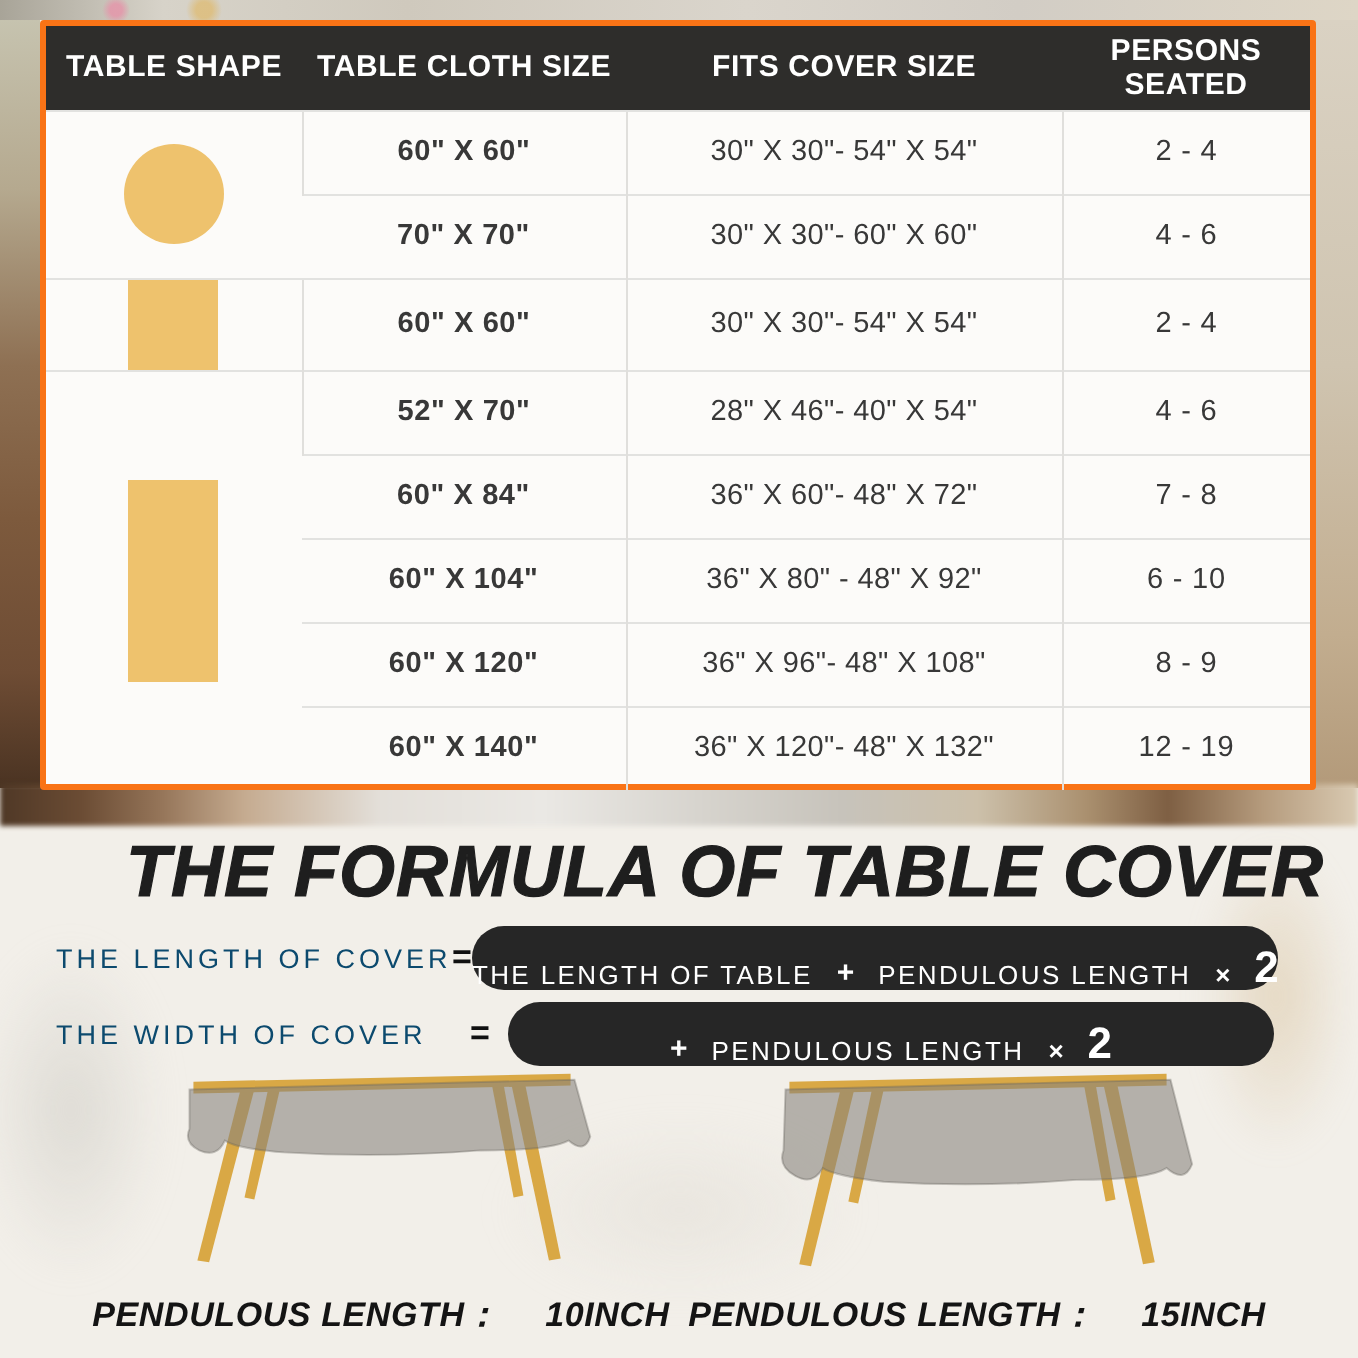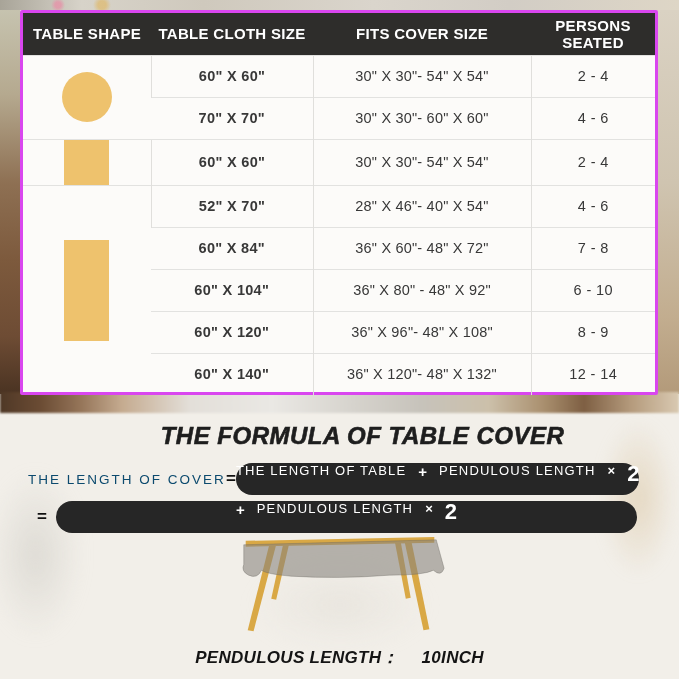--- a/index.html
+++ b/index.html
@@ -43,21 +43,21 @@
   }
   .decor-mid-low {
     position:absolute; left:250px; top:560px; width:180px; height:90px;
     background:radial-gradient(ellipse at center, rgba(224,220,212,.5), rgba(224,220,212,0) 70%);
     filter:blur(9px);
   }
 
   
   .panel {
     position:absolute; left:20px; top:10px; width:638px; height:385px;
-    background:#fcfbf9; border:3px solid #d946ef; border-radius:2px;
+    background:#fcfbf9; border:3px solid #f97316; border-radius:2px;
   }
   table.size-chart {
     width:100%; height:100%;
     border-collapse:collapse; table-layout:fixed;
   }
   .size-chart thead th {
     background:#2e2d2b; color:#ffffff;
     height:42px; font-size:15px; font-weight:bold; letter-spacing:.3px;
     text-align:center; vertical-align:middle;
   }
@@ -73,37 +73,37 @@
   td.persons { color:#303030; letter-spacing:.4px; }
   td.shape-cell { border-left:none; }
   .shape { background:#eec26d; margin:0 auto; }
   .shape.circle { width:50px; height:50px; border-radius:50%; }
   .shape.square { width:45px; height:45px; }
   .shape.rect   { width:45px; height:101px; }
 
   
   .formula { position:absolute; left:0; top:419px; width:679px; }
   .formula-title {
-    text-align:center; font-size:24px; line-height:33px;
+    text-align:center; font-size:36px; line-height:33px;
     font-weight:bold; font-style:italic; color:#1e1e1e;
     letter-spacing:.5px;margin-left:46px; -webkit-text-stroke:.6px #1e1e1e;
   }
   .formula-rows {
     margin-top:11px; padding:0 42px 0 28px;
     display:flex; flex-direction:column; gap:6px;
   }
   .formula-row { display:flex; align-items:center; height:32px; }
   .f-label {
     flex:0 0 198px; text-align:left; white-space:nowrap;
     color:#0c4a6e; font-size:13.5px; letter-spacing:2px;
   }
   .f-eq { width:28px; text-align:center; font-weight:bold; font-size:17px; color:#101010; }
   .f-pill {
     flex:1; height:32px; background:#262626; border-radius:17px;
-    display:flex; align-items:flex-start; justify-content:center; gap:12px;
+    display:flex; align-items:flex-end; justify-content:center; gap:12px;
     color:#ffffff; white-space:nowrap;
   }
   .p-text  { font-size:13px; letter-spacing:1.2px; }
   .p-plus  { font-size:15px; font-weight:bold; }
   .p-times { font-size:13px; font-weight:bold; }
   .p-two   { font-size:22px; font-weight:bold; line-height:1; }
 
   
   .diagrams {
     position:absolute; left:0; top:531px; width:679px;
@@ -185,41 +185,42 @@
         <td class="persons">6 - 10</td>
       </tr>
       <tr>
         <td class="cloth">60" X 120"</td>
         <td class="fits">36" X 96"- 48" X 108"</td>
         <td class="persons">8 - 9</td>
       </tr>
       <tr>
         <td class="cloth">60" X 140"</td>
         <td class="fits">36" X 120"- 48" X 132"</td>
-        <td class="persons">12 - 14</td>
+        <td class="persons">12 - 19</td>
       </tr>
     </tbody>
   </table>
 </div>
 
 <div class="formula">
   <div class="formula-title">THE FORMULA OF TABLE COVER</div>
   <div class="formula-rows">
     <div class="formula-row">
       <span class="f-label">THE LENGTH OF COVER</span>
       <span class="f-eq">=</span>
       <span class="f-pill">
         <span class="p-text">THE LENGTH OF TABLE</span>
         <span class="p-plus">+</span>
         <span class="p-text">PENDULOUS LENGTH</span>
         <span class="p-times">×</span>
         <span class="p-two">2</span>
       </span>
     </div>
     <div class="formula-row">
+      <span class="f-label">THE WIDTH OF COVER</span>
       <span class="f-eq">=</span>
       <span class="f-pill">
         <span class="p-plus">+</span>
         <span class="p-text">PENDULOUS LENGTH</span>
         <span class="p-times">×</span>
         <span class="p-two">2</span>
       </span>
     </div>
   </div>
 </div>
@@ -231,13 +232,26 @@
       <path d="M166,12 L172,12 L182,68 L177,69 Z" fill="#d9a845"></path>
       <path d="M38,14 L45,14 L22,102 L16,101 Z" fill="#d9a845"></path>
       <path d="M176,12 L183,12 L201,100 L195,101 Z" fill="#d9a845"></path>
       <path d="M14,10 L206,6 L206,12 L14,16 Z" fill="#d9a845"></path>
       <path d="M12,14 L208,9 L216,38 Q213,47 205,40 Q196,45 160,45 Q110,49 60,46 Q36,44 30,40 Q26,49 17,45 Q9,41 12,34 Z" fill="rgba(134,131,124,0.58)" stroke="rgba(100,98,92,0.35)" stroke-width="1"></path>
     </svg>
     <div class="diagram-label">
       <span>PENDULOUS LENGTH：</span><span class="val">10INCH</span>
     </div>
   </div>
+  <div class="diagram">
+    <svg viewBox="0 0 220 112">
+      <path d="M56,14 L62,14 L49,72 L44,71 Z" fill="#d9a845"></path>
+      <path d="M164,12 L170,12 L180,70 L175,71 Z" fill="#d9a845"></path>
+      <path d="M40,14 L47,14 L25,104 L19,103 Z" fill="#d9a845"></path>
+      <path d="M174,12 L181,12 L200,102 L194,103 Z" fill="#d9a845"></path>
+      <path d="M14,10 L206,6 L206,12 L14,16 Z" fill="#d9a845"></path>
+      <path d="M12,14 L208,9 L219,52 Q215,62 206,54 Q197,60 160,60 Q110,64 62,61 Q37,58 31,54 Q26,63 17,58 Q8,53 11,45 Z" fill="rgba(134,131,124,0.58)" stroke="rgba(100,98,92,0.35)" stroke-width="1"></path>
+    </svg>
+    <div class="diagram-label">
+      <span>PENDULOUS LENGTH：</span><span class="val">15INCH</span>
+    </div>
+  </div>
 </div>
 
 </body></html>

